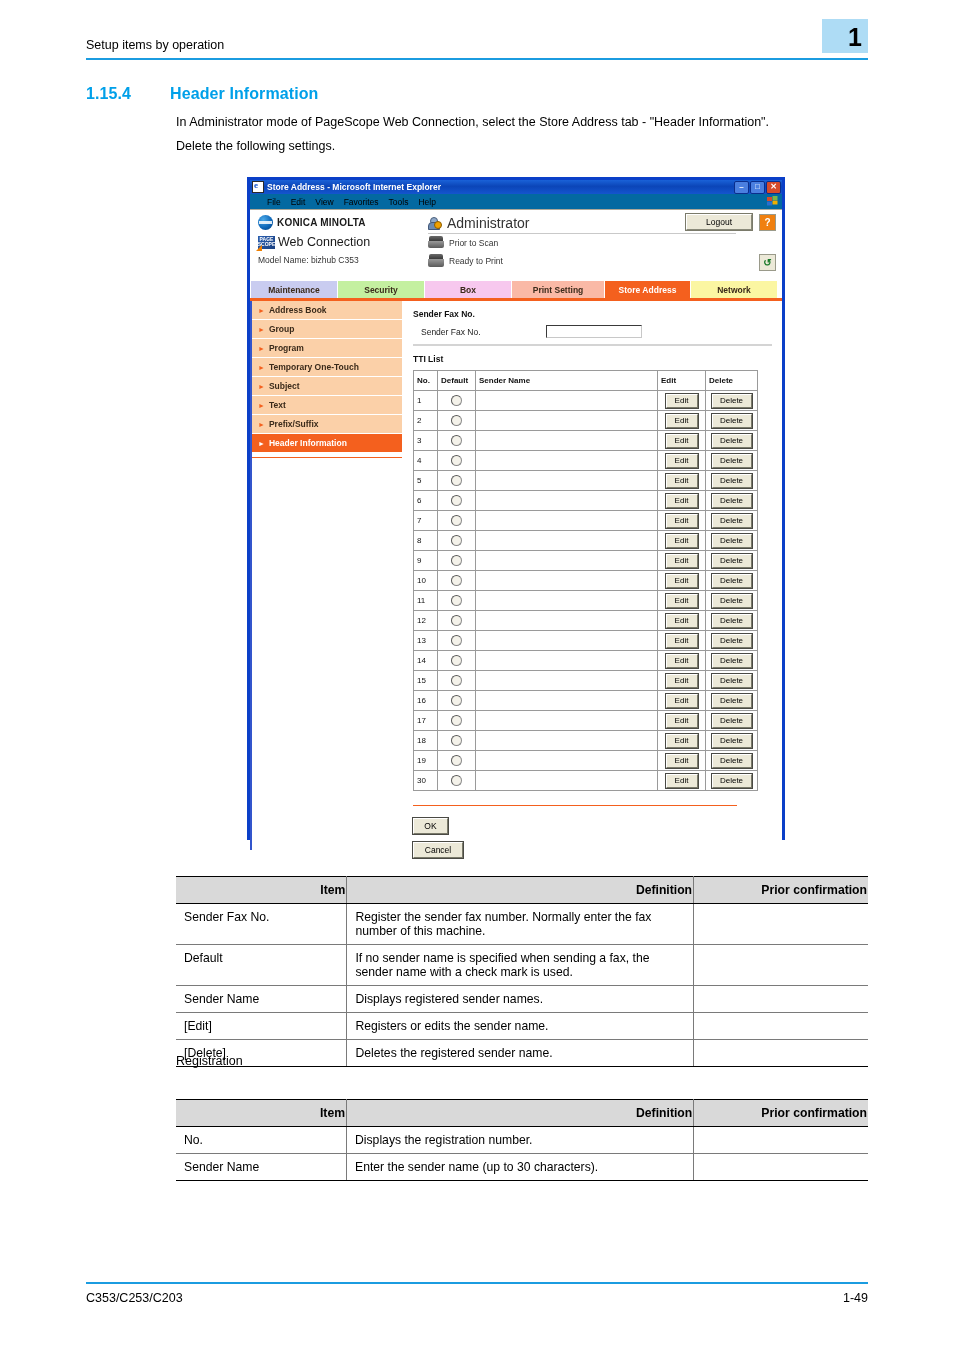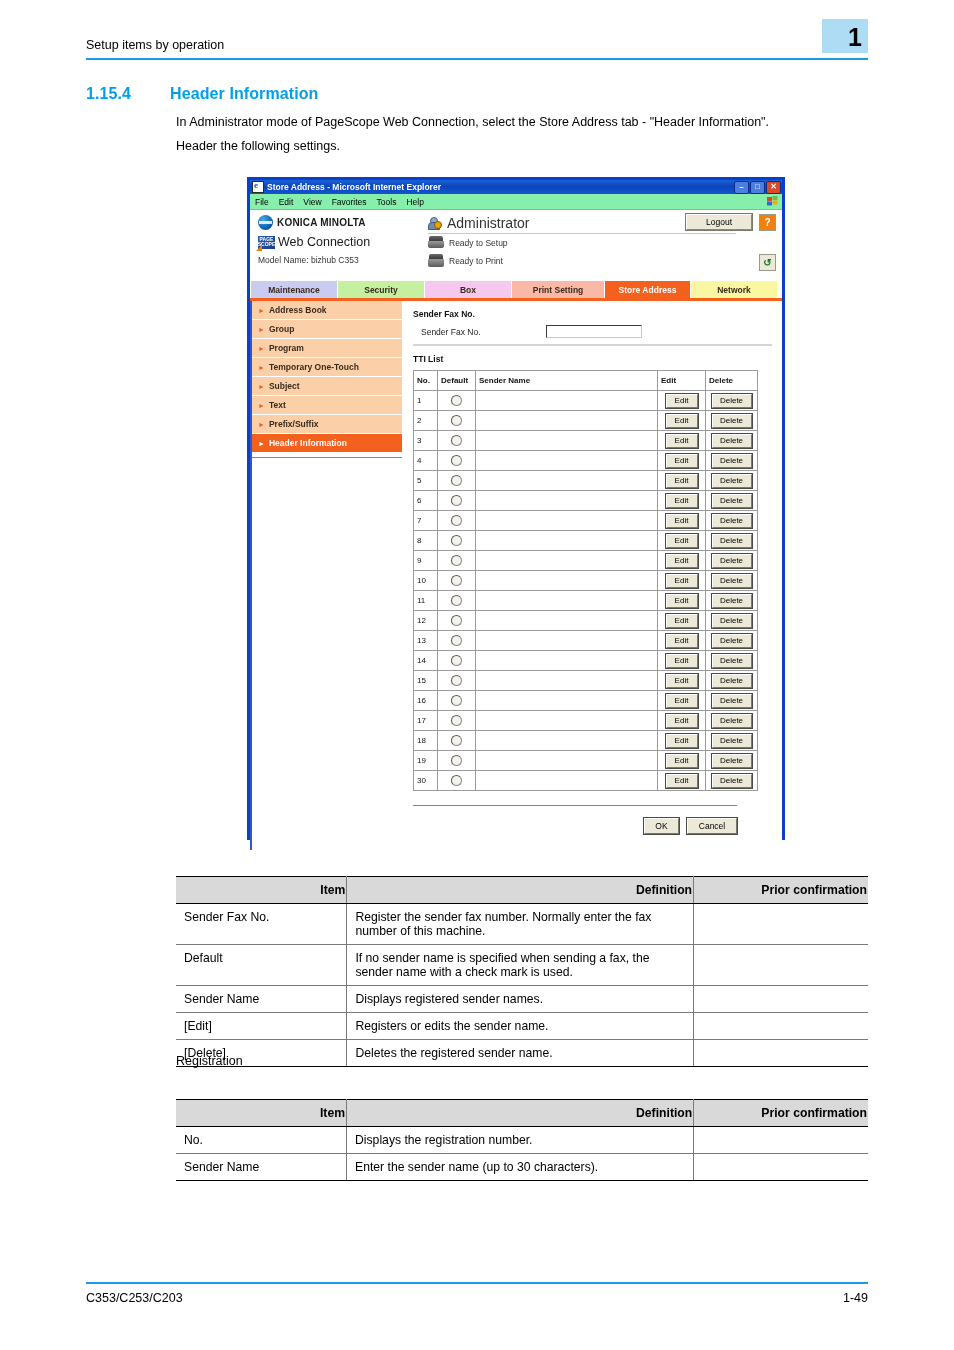--- a/index.html
+++ b/index.html
@@ -111,25 +111,25 @@
     display: flex; align-items: center; justify-content: center;
     font-size: 8px; font-weight: bold; color: #fff;
     line-height: 1;
   }
   .winbtn.min { background: #4A7FE0; }
   .winbtn.max { background: #4A7FE0; }
   .winbtn.close { background: #D64B2B; }
 
   .menubar {
     height: 15px;
-    background: #86efac;
+    background: #0369a1;
     border-bottom: 1px solid #ACA899;
     display: flex;
     align-items: center;
-    padding-left: 0;
+    padding-left: 12px;
     position: relative;
   }
   .menubar .mi {
     font-size: 8.5px;
     color: #000;
     padding: 0 5px;
     white-space: nowrap;
   }
   .menubar .ie-flag {
     position: absolute; right: 4px; top: 2px;
@@ -404,20 +404,21 @@
 
   .bottom-rule {
     height: 1px; background: #F4601E;
     width: 324px;
     margin: 14px 0 0 0;
   }
   .okrow {
     width: 324px;
     display: flex; justify-content: flex-end; gap: 8px;
     margin-top: 12px;
+    flex-direction: column;
   }
   .winbtn-md {
     background: #ECE9D8;
     border: 1px solid #ffffff;
     border-right-color: #7a7a6a; border-bottom-color: #7a7a6a;
     outline: 1px solid #4a4a44;
     font-size: 8.5px; color: #000;
     width: 33px; height: 14px;
     display: flex; align-items: center; justify-content: center;
   }
@@ -479,21 +480,21 @@
 <div class="page-header">
   <div class="running-head">Setup items by operation</div>
   <div class="rule"></div>
   <div class="chapter-badge">1</div>
 </div>
 
 <div class="section-title">
   <span class="num">1.15.4</span><span>Header Information</span>
 </div>
 <div class="body-text body-line1">In Administrator mode of PageScope Web Connection, select the Store Address tab - "Header Information".</div>
-<div class="body-text body-line2">Header the following settings.</div>
+<div class="body-text body-line2">Delete the following settings.</div>
 
 <div class="browser">
 
   <div class="titlebar">
     <span class="ie-doc-icon"></span>
     <span class="title-text">Store Address - Microsoft Internet Explorer</span>
     <span class="winbtns">
       <span class="winbtn min">–</span>
       <span class="winbtn max">□</span>
       <span class="winbtn close">✕</span>
@@ -541,21 +542,21 @@
       <span class="sep"></span>
     </div>
     <div class="logout-btn">Logout</div>
     <div class="help-btn">?</div>
 
     <div class="status-row status-scan">
       <span class="dev-icon scanner">
           <span class="top"></span>
           <span class="bot"></span>
         </span>
-      <span class="status-label">Ready to Setup</span>
+      <span class="status-label">Prior to Scan</span>
     </div>
     <div class="status-row status-print">
       <span class="dev-icon printer">
           <span class="top"></span>
           <span class="bot"></span>
         </span>
       <span class="status-label">Ready to Print</span>
     </div>
     <div class="refresh-btn">↺</div>
   </div>

